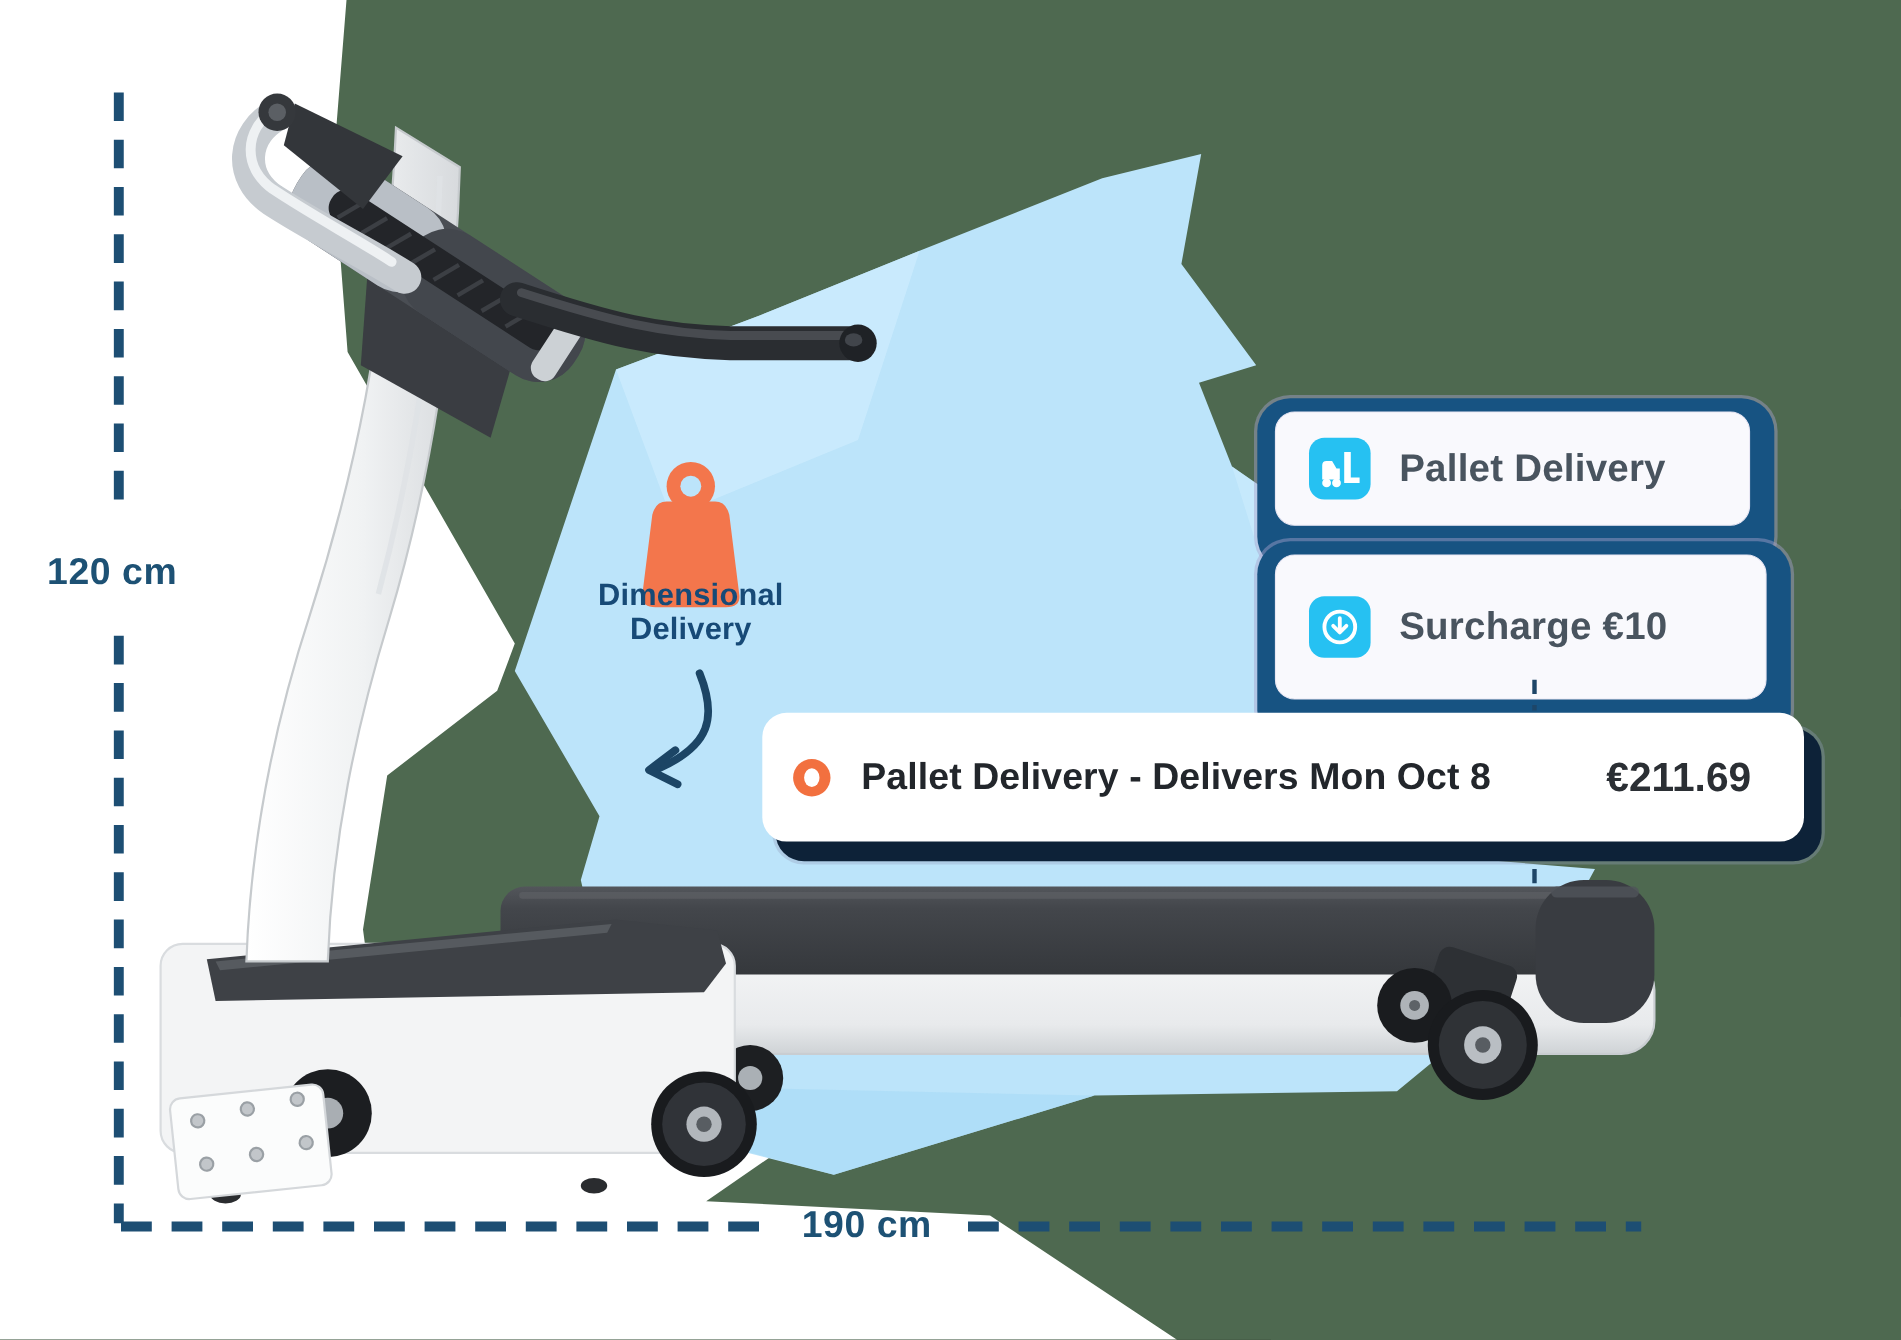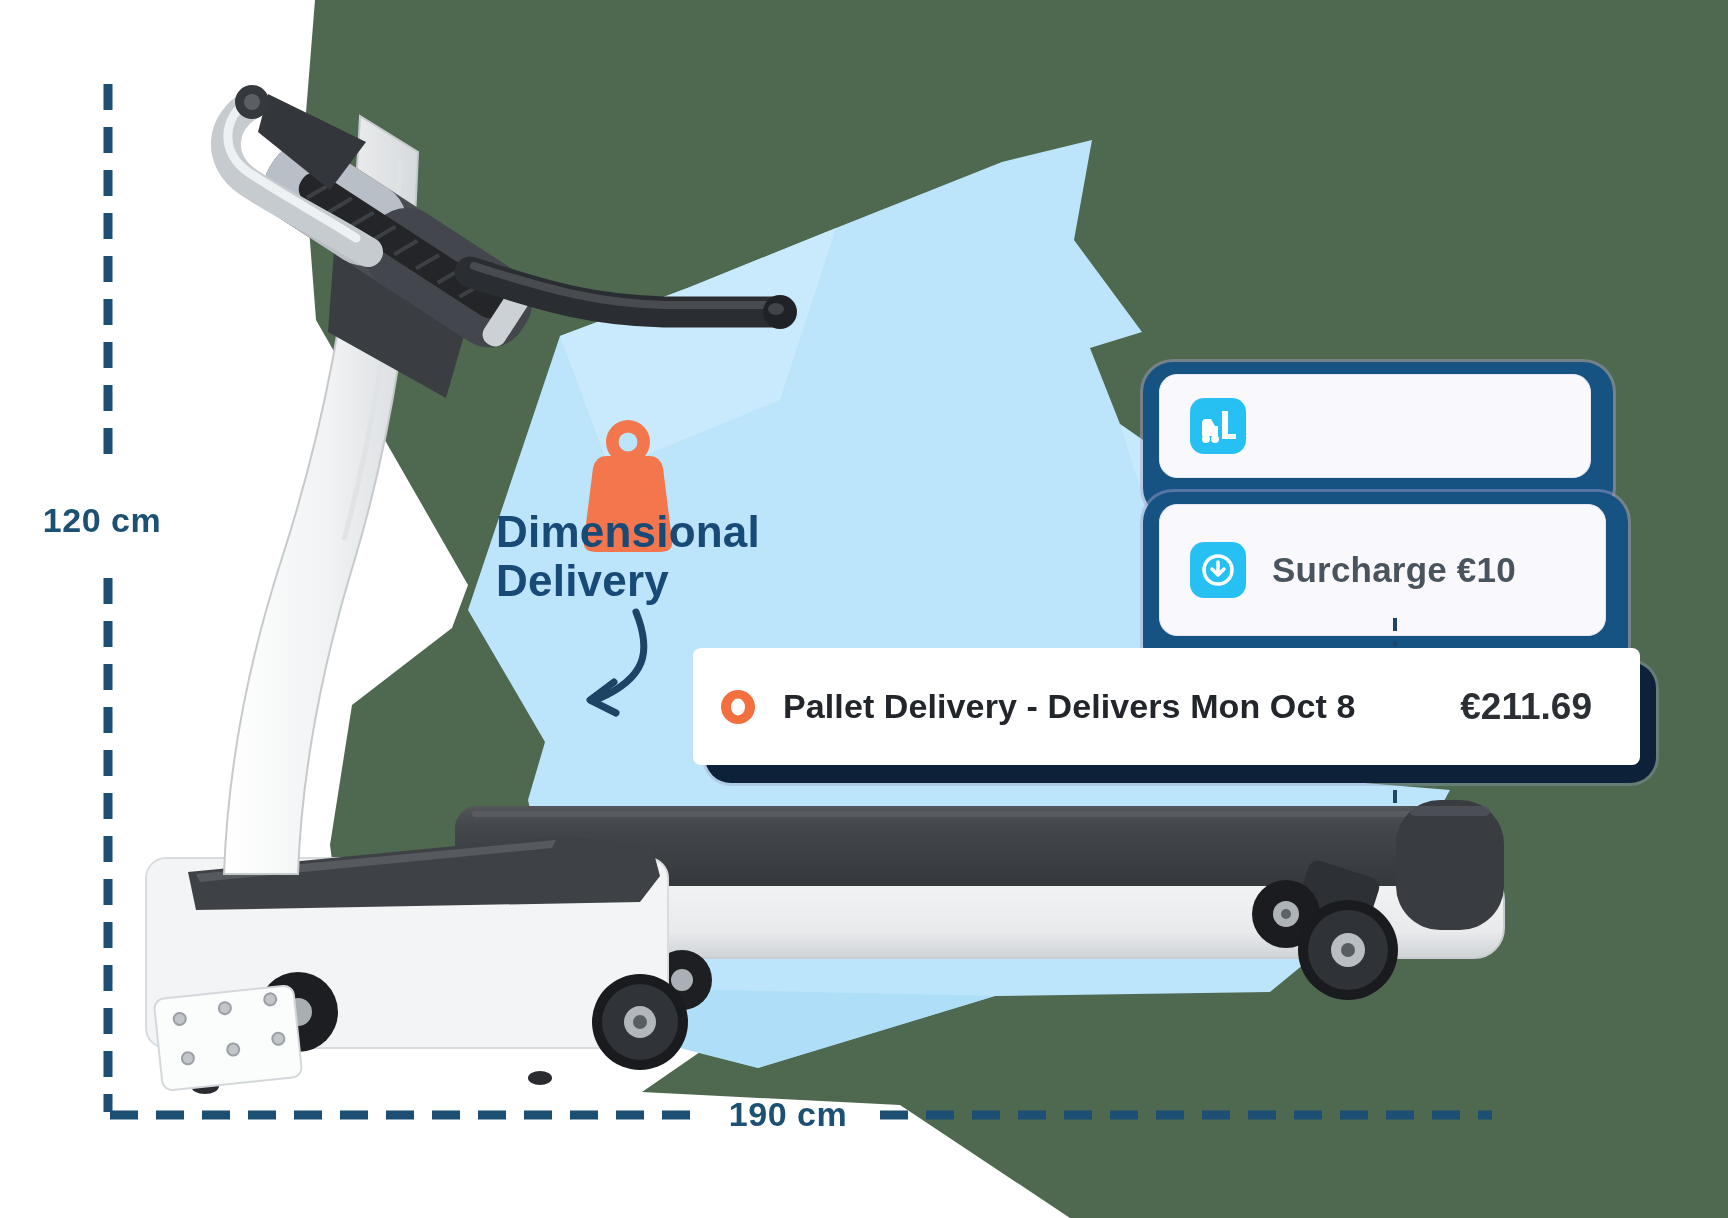--- a/index.html
+++ b/index.html
@@ -28,22 +28,22 @@
     position:absolute; z-index:2; color:var(--label-navy);
     font-size:34px; font-weight:bold; letter-spacing:0.5px; white-space:nowrap;
     transform:translate(-50%,-50%);
   }
   #label-height{left:102px; top:520px;}
   #label-width{left:788px; top:1114px;}
 
   
   .annotation{
     position:absolute; z-index:2; left:628px; top:556px; transform:translate(-50%,-50%);
-    text-align:left; color:var(--annotation-navy); font-weight:bold;
-    font-size:44px; line-height:1.12; letter-spacing:0.2px;
+    text-align:center; color:var(--annotation-navy); font-weight:bold;
+    font-size:28px; line-height:1.12; letter-spacing:0.2px;
   }
 
   
   .chip{position:absolute; z-index:3;}
   .chip-shadow{
     position:absolute; top:-12px; left:-16px; right:-22px; bottom:-40px;
     background:var(--badge-shadow-navy); border-radius:30px;
     box-shadow:0 0 0 3px rgba(167,162,204,0.45);
   }
   .chip-card{
@@ -63,21 +63,21 @@
   #chip-surcharge {left:1159px; top:504px; width:447px; height:132px;}
 
   
   #quote{position:absolute; z-index:3; left:693px; top:648px; width:947px; height:117px;}
   .quote-shadow{
     position:absolute; top:14px; left:12px; right:-16px; bottom:-18px;
     background:var(--quote-shadow-navy); border-radius:26px;
     box-shadow:0 0 0 3px rgba(150,160,190,0.35);
   }
   .quote-card{
-    position:absolute; inset:0; background:#ffffff; border-radius:8px;
+    position:absolute; inset:0; background:#ffffff; border-radius:22px;
     display:flex; align-items:center;
   }
   .quote-icon{margin-left:26px; flex:0 0 auto; display:flex;}
   .quote-label{
     margin-left:26px; font-size:34px; font-weight:bold; color:var(--quote-text);
     white-space:nowrap; letter-spacing:0.1px;
   }
   .quote-price{
     margin-left:auto; margin-right:48px; font-size:37px; font-weight:bold; color:#2b2f34;
     white-space:nowrap;
@@ -244,20 +244,21 @@
     <div class="chip-shadow"></div>
     <div class="chip-card">
       <div class="chip-icon">
         <svg width="56" height="56" viewBox="0 0 56 56">
           <path d="M 12,25 Q 12,21 16,21 L 21,21 L 25,28 L 28,28 L 28,38 L 12,38 Z" fill="#ffffff"></path>
           <circle cx="16" cy="41" r="4" fill="#ffffff"></circle>
           <circle cx="25" cy="41" r="4" fill="#ffffff"></circle>
           <path d="M 32,13 L 38,13 L 38,36 L 46,36 L 46,41 L 32,41 Z" fill="#ffffff"></path>
         </svg>
       </div>
+      <div class="chip-label">Pallet Delivery</div>
     </div>
   </div>
 
   <div class="chip" id="chip-surcharge">
     <div class="chip-shadow"></div>
     <div class="chip-card">
       <div class="chip-icon">
         <svg width="56" height="56" viewBox="0 0 56 56">
           <circle cx="28" cy="28" r="14" stroke="#ffffff" stroke-width="3.5" fill="none"></circle>
           <path d="M 28,20 L 28,32 M 22,27 L 28,33 L 34,27" stroke="#ffffff" stroke-width="3.5" fill="none" stroke-linecap="round" stroke-linejoin="round"></path>

